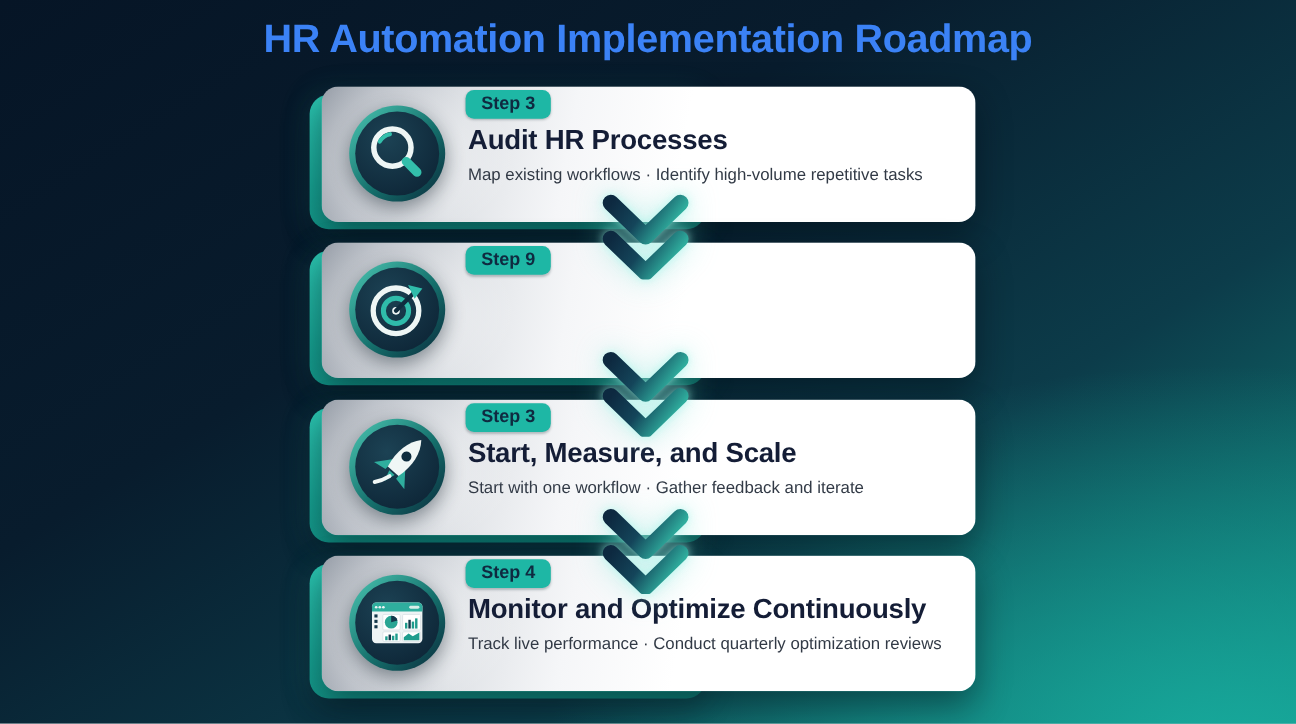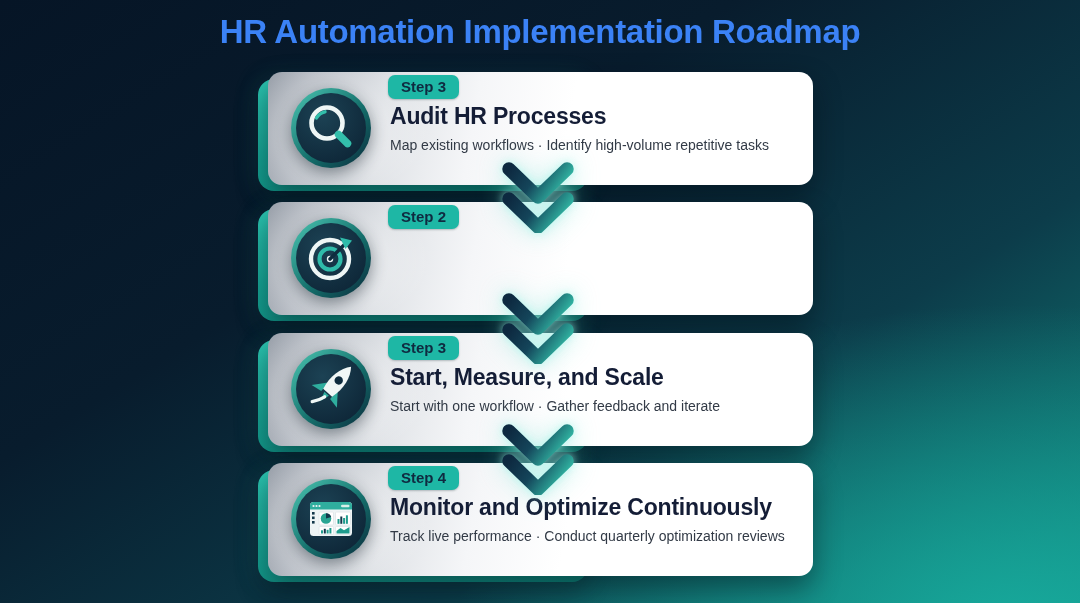--- a/index.html
+++ b/index.html
@@ -97,21 +97,21 @@
       </linearGradient>
     </defs>
     <polyline points="10,8 39,36 68,8" fill="none" stroke="url(#ag1)" stroke-width="13.5" stroke-linecap="round" stroke-linejoin="round"></polyline>
     <polyline points="10,38 39,66 68,38" fill="none" stroke="url(#ag1)" stroke-width="13.5" stroke-linecap="round" stroke-linejoin="round"></polyline>
   </svg>
 </div>
 
 <div class="card-wrap" style="top:202px">
   <div class="accent"></div>
   <div class="card">
-    <span class="badge">Step 2</span>
+    <span class="badge">Step 9</span>
     <div class="icon-wrap">
       <svg viewBox="0 0 84 84" width="84" height="84">
         <defs>
           <linearGradient id="rim2" x1="0" y1="0" x2="1" y2="1">
             <stop offset="0" stop-color="#4cc8b4"></stop>
               <stop offset="0.55" stop-color="#15706c"></stop>
               <stop offset="1" stop-color="#0a2a3b"></stop>
           </linearGradient>
           <radialGradient id="core2" cx="0.38" cy="0.32" r="0.9">
             <stop offset="0" stop-color="#1c4254"></stop>

